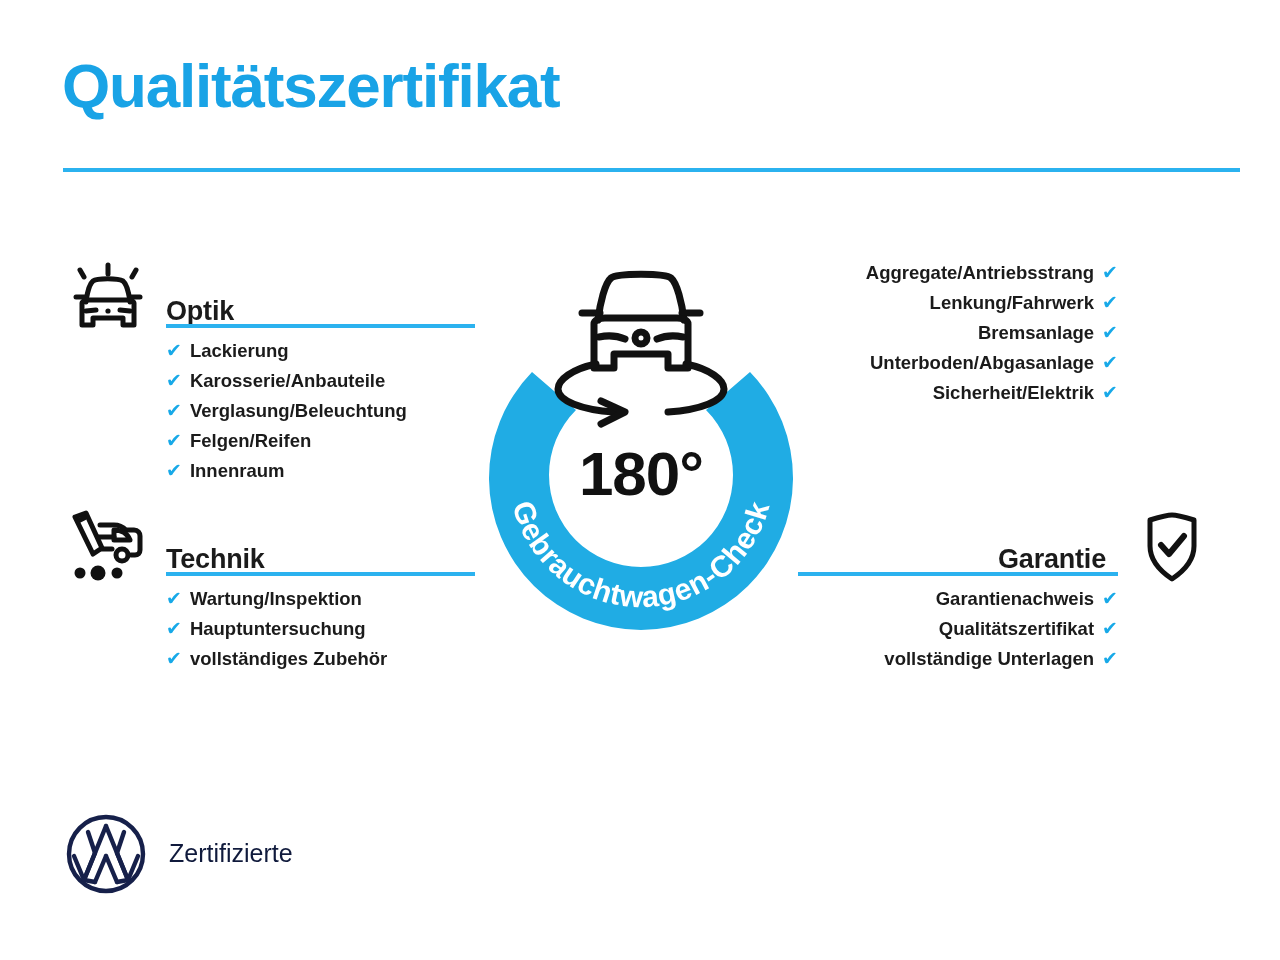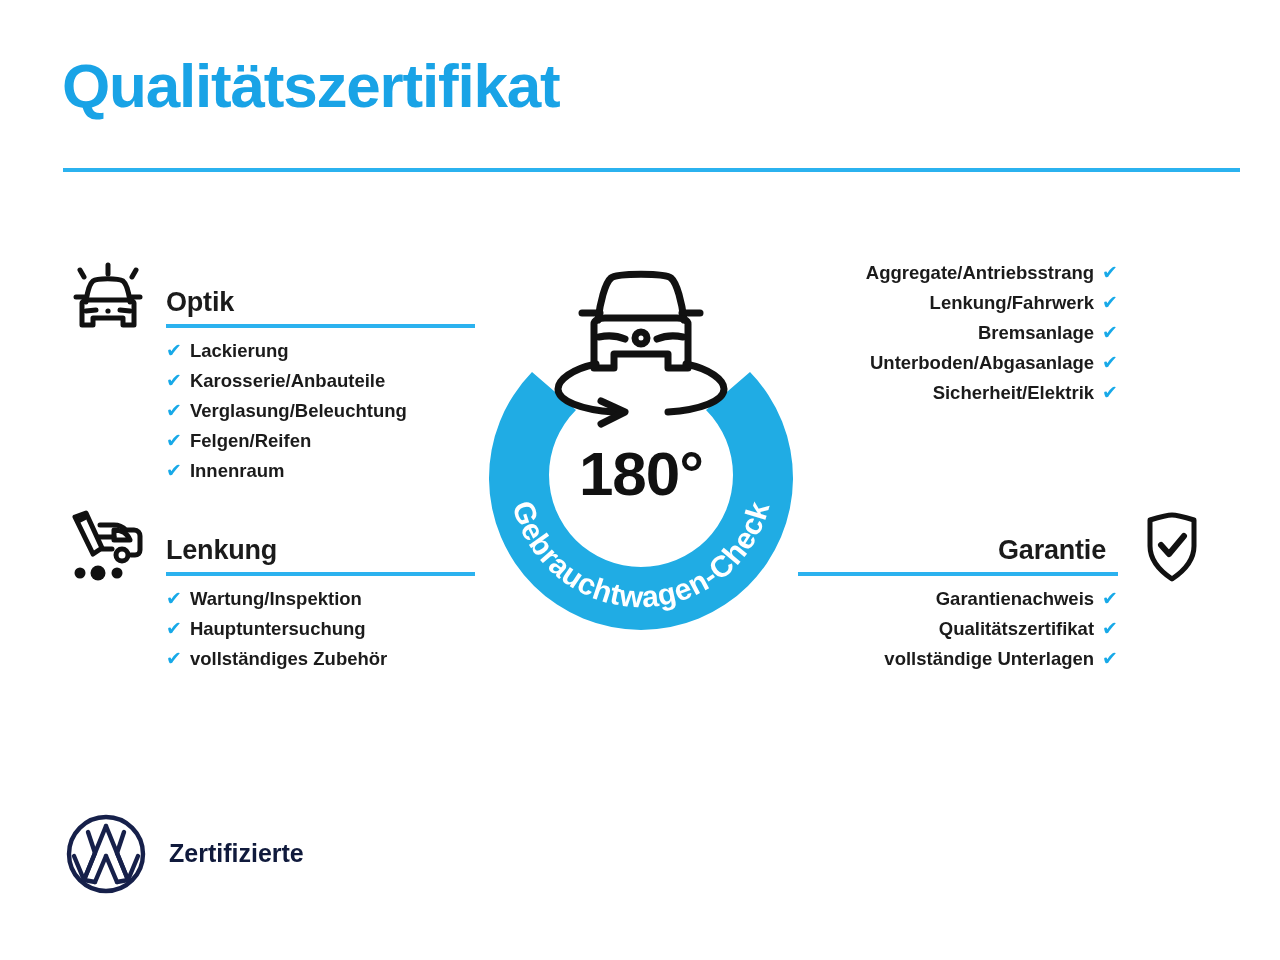--- a/index.html
+++ b/index.html
@@ -62,21 +62,21 @@
     position: absolute;
     top: 0;
     width: 92px;
     height: 82px;
   }
   .sec-left .sec-icon  { left: 0px; top: -2px; }
   .sec-right .sec-icon { right: 0px; top: 0px; }
 
   .sec-title {
     position: absolute;
-    bottom: 18px;
+    bottom: 9px;
     font-size: 27px;
     font-weight: 700;
     letter-spacing: -0.2px;
     color: #1b1b1b;
     white-space: nowrap;
   }
   .sec-left  .sec-title { left: 104px; }
   .sec-right .sec-title { right: 112px; }
 
   .sec-underline {
@@ -144,21 +144,21 @@
     position: absolute;
     left: 64px;
     top: 812px;
     display: flex;
     align-items: center;
   }
   .brand-logo { width: 84px; height: 84px; }
   .brand-text {
     margin-left: 21px;
     font-size: 25px;
-    font-weight: 700;
+    font-weight: 400;
     line-height: 1.18;
     color: #101a3c;
     white-space: nowrap;
   }
 </style>
 </head>
 <body>
 
 <div class="page">
 
@@ -217,21 +217,21 @@
           <path d="M38 21 h14 c4 0 9 2 12 5 h8 c4 0 6 3 6 6 v14 c0 3 -2 5 -5 5 h-4"></path>
           <path d="M36 33 h16"></path>
           <path d="M40 45 h10"></path>
           <path d="M52 26 v10 h16 c-2 -5 -7 -10 -16 -10 z"></path>
           <circle cx="60" cy="51" r="6"></circle>
           <circle cx="18" cy="69" r="5.5" fill="#111" stroke="none"></circle>
           <circle cx="36" cy="69" r="7.5" fill="#111" stroke="none"></circle>
           <circle cx="55" cy="69" r="5.5" fill="#111" stroke="none"></circle>
         </svg>
       </span>
-      <span class="sec-title">Lenkung</span>
+      <span class="sec-title">Technik</span>
       <span class="sec-underline"></span>
     </div>
     <ul class="sec-list">
       <li class="sec-item">
           <span class="check">✔</span>
           <span>Wartung/Inspektion</span>
         </li>
       <li class="sec-item">
           <span class="check">✔</span>
           <span>Hauptuntersuchung</span>

